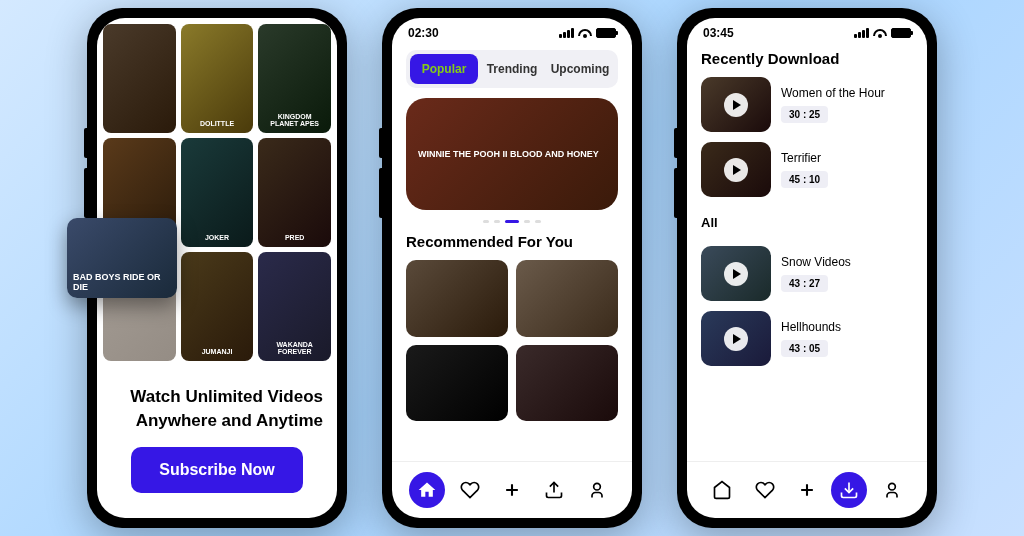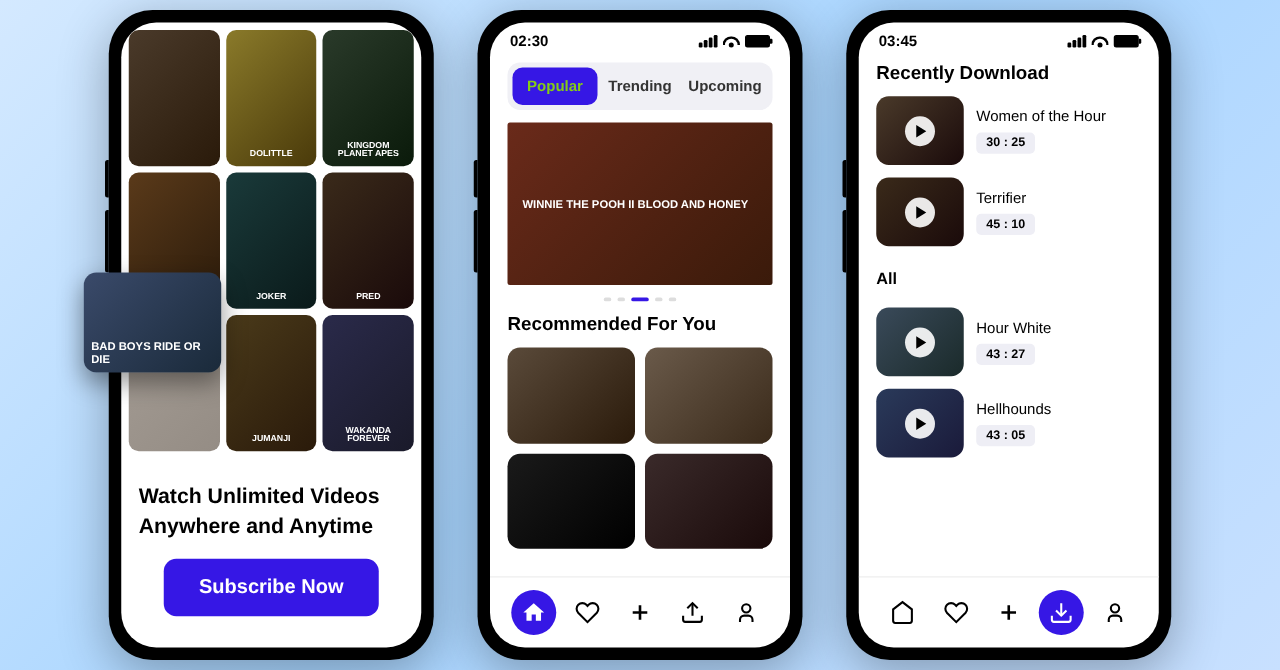--- a/index.html
+++ b/index.html
@@ -23,26 +23,26 @@
 .poster{aspect-ratio:2/3;border-radius:8px;background:linear-gradient(135deg,#3a3a3a,#1a1a1a);position:relative;overflow:hidden;display:flex;align-items:flex-end;justify-content:center;padding:6px;font-size:7px;font-weight:900;color:#fff;text-align:center}
 .p1{background:linear-gradient(135deg,#4a3a2a,#2a1a0a)}
 .p2{background:linear-gradient(135deg,#8a7a2a,#4a3a0a)}
 .p3{background:linear-gradient(135deg,#2a3a2a,#0a1a0a)}
 .p4{background:linear-gradient(135deg,#5a3a1a,#2a1a0a)}
 .p5{background:linear-gradient(135deg,#1a3a3a,#0a1a1a)}
 .p6{background:linear-gradient(135deg,#3a2a1a,#1a0a0a)}
 .p7{background:linear-gradient(135deg,#4a3a1a,#2a1a0a)}
 .p8{background:linear-gradient(135deg,#2a2a4a,#1a1a2a)}
 .floating-poster{position:absolute;left:-20px;top:210px;width:110px;height:80px;border-radius:10px;background:linear-gradient(135deg,#3a4a6a,#1a2a3a);box-shadow:0 8px 20px rgba(0,0,0,0.4);display:flex;align-items:flex-end;padding:6px;font-size:9px;font-weight:900;color:#fff;z-index:10}
-.hero-text{text-align:left;padding:18px 14px 14px;font-size:17px;font-weight:600;line-height:1.4}
+.hero-text{text-align:right;padding:18px 14px 14px;font-size:17px;font-weight:600;line-height:1.4}
 .subscribe-btn{display:block;margin:0 auto 20px;background:#3617e5;color:#fff;border:none;padding:14px 28px;border-radius:10px;font-size:16px;font-weight:600;cursor:pointer}
 .tabs{display:flex;background:#f0f0f5;border-radius:10px;padding:4px;margin:6px 0 10px}
 .tab{flex:1;padding:8px 4px;text-align:center;font-size:12px;font-weight:600;border-radius:8px;cursor:pointer;color:#333}
 .tab.active{background:#3617e5;color:#84cc16}
-.featured{height:130px;border-radius:2px;background:linear-gradient(135deg,#6a2a1a,#3a1a0a);position:relative;display:flex;align-items:center;padding:12px;color:#fff}
+.featured{height:112px;border-radius:20px;background:linear-gradient(135deg,#6a2a1a,#3a1a0a);position:relative;display:flex;align-items:center;padding:12px;color:#fff}
 .featured-title{font-size:9px;font-weight:900;line-height:1.2}
 .dots{display:flex;justify-content:center;gap:5px;margin:10px 0}
 .dot{width:6px;height:3px;background:#ddd;border-radius:2px}
 .dot.active{background:#3617e5;width:14px}
 .section-title{font-size:15px;font-weight:700;margin:6px 0 10px}
 .rec-grid{display:grid;grid-template-columns:1fr 1fr;gap:8px}
 .rec-item{aspect-ratio:4/3;border-radius:10px;background:linear-gradient(135deg,#5a4a3a,#2a1a0a)}
 .r2{background:linear-gradient(135deg,#6a5a4a,#3a2a1a)}
 .r3{background:linear-gradient(135deg,#1a1a1a,#000)}
 .r4{background:linear-gradient(135deg,#3a2a2a,#1a0a0a)}
@@ -205,21 +205,21 @@
           <div class="dl-thumb">
               <div class="play-icon"></div>
             </div>
           <div class="dl-info"><div class="dl-title">Terrifier</div><span class="dl-time">45 : 10</span></div>
         </div>
         <div class="all-label">All</div>
         <div class="dl-item d4">
           <div class="dl-thumb">
               <div class="play-icon"></div>
             </div>
-          <div class="dl-info"><div class="dl-title">Hour White</div><span class="dl-time">43 : 27</span></div>
+          <div class="dl-info"><div class="dl-title">Snow Videos</div><span class="dl-time">43 : 27</span></div>
         </div>
         <div class="dl-item d5">
           <div class="dl-thumb">
               <div class="play-icon"></div>
             </div>
           <div class="dl-info"><div class="dl-title">Hellhounds</div><span class="dl-time">43 : 05</span></div>
         </div>
       </div>
     </div>
     <div class="bottom-nav">

